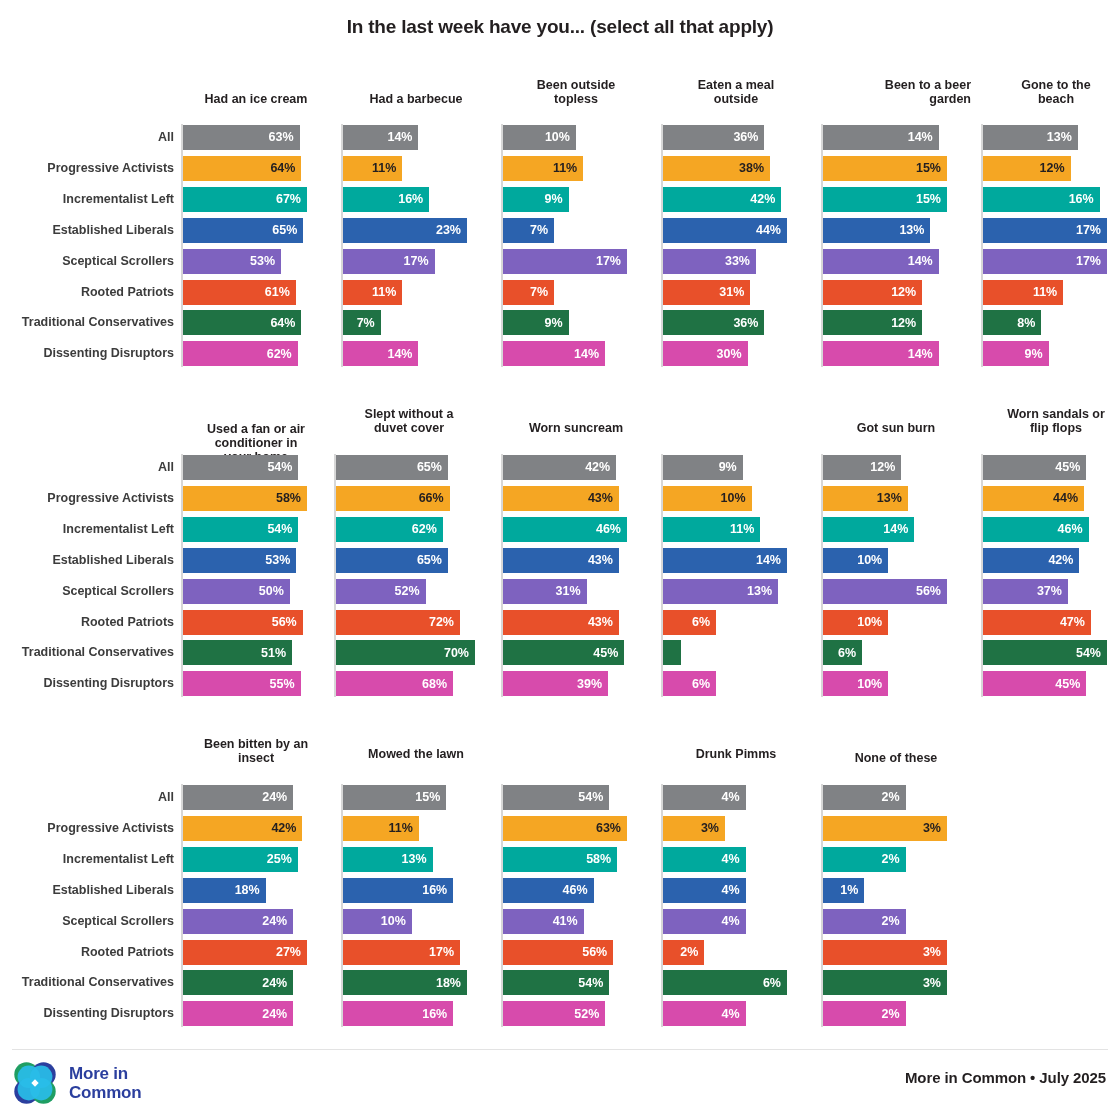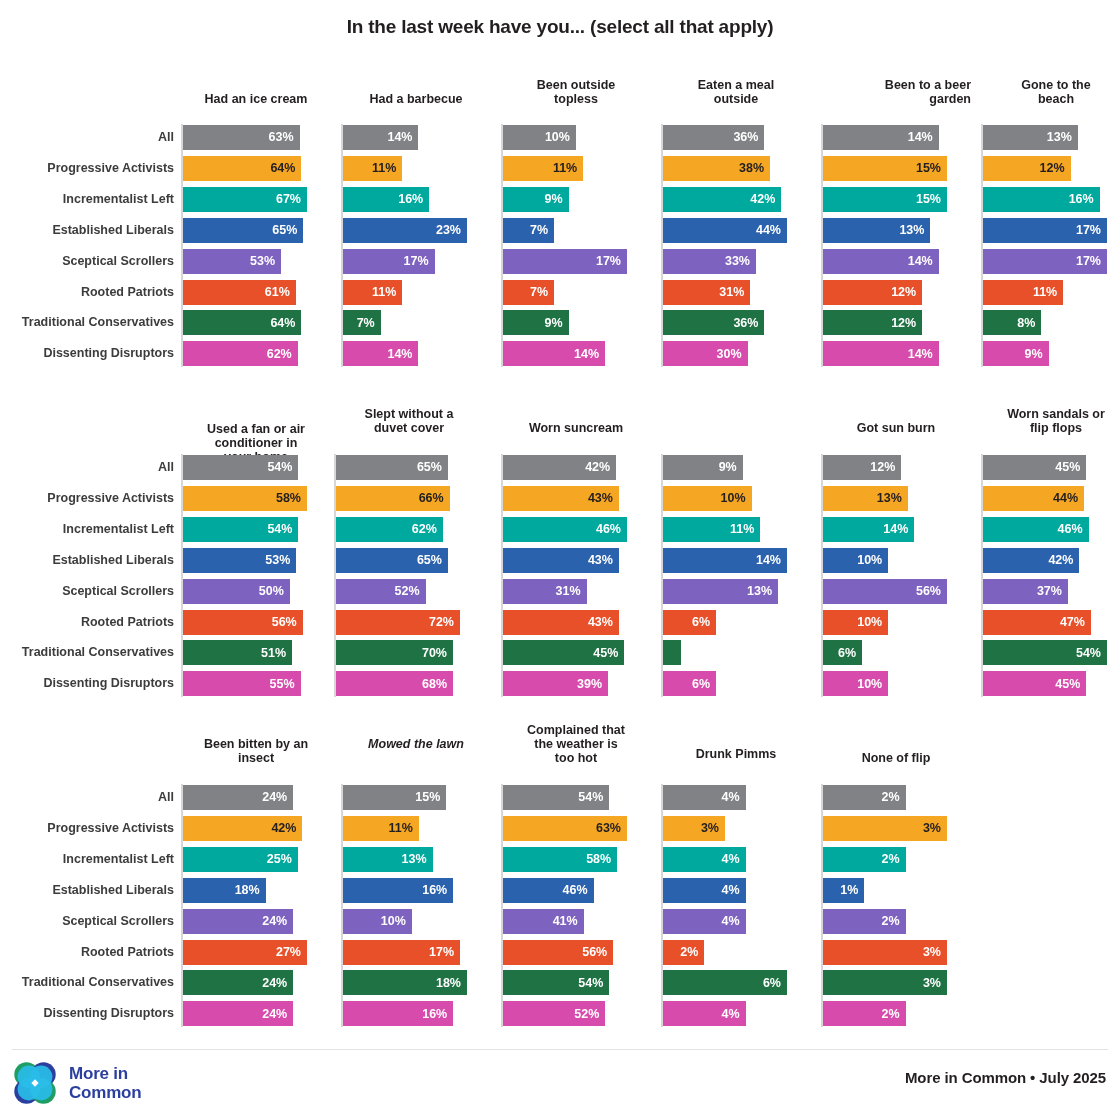--- a/index.html
+++ b/index.html
@@ -410,21 +410,21 @@
               </div>
               <div class="bar" style="background: rgb(43, 98, 174); top: 92.7px; width: 111.944px;">
                 <span class="bar-value light">65%</span>
               </div>
               <div class="bar" style="background: rgb(126, 98, 191); top: 123.6px; width: 89.5556px;">
                 <span class="bar-value light">52%</span>
               </div>
               <div class="bar" style="background: rgb(232, 80, 42); top: 154.5px; width: 124px;">
                 <span class="bar-value light">72%</span>
               </div>
-              <div class="bar" style="background: rgb(31, 114, 68); top: 185.4px; width: 117px;">
+              <div class="bar" style="background: rgb(31, 114, 68); top: 185.4px; width: 139px;">
                 <span class="bar-value light">70%</span>
               </div>
               <div class="bar" style="background: rgb(215, 75, 172); top: 216.3px; width: 117.111px;">
                 <span class="bar-value light">68%</span>
               </div>
             </div>
           </div>
           <div class="panel" style="left: 501px; height: 300px;">
             <div class="panel-title" style="top: 38px; white-space: pre-line;">Worn suncream</div>
             <div class="axis-line" style="top: 71px; left: 0px; height: 243.3px;"></div>
@@ -582,21 +582,21 @@
               </div>
               <div class="bar" style="background: rgb(31, 114, 68); top: 185.4px; width: 110.222px;">
                 <span class="bar-value light">24%</span>
               </div>
               <div class="bar" style="background: rgb(215, 75, 172); top: 216.3px; width: 110.222px;">
                 <span class="bar-value light">24%</span>
               </div>
             </div>
           </div>
           <div class="panel" style="left: 341px; height: 300px;">
-            <div class="panel-title" style="top: 24px; white-space: pre-line; font-style: italic;">Mowed the lawn</div>
+            <div class="panel-title" style="top: 34px; white-space: pre-line;">Mowed the lawn</div>
             <div class="axis-line" style="top: 71px; left: 0px; height: 243.3px;"></div>
             <div class="bars" style="top: 72px;">
               <div class="bar" style="background: rgb(128, 130, 133); top: 0px; width: 103.333px;">
                 <span class="bar-value light">15%</span>
               </div>
               <div class="bar" style="background: rgb(245, 166, 35); top: 30.9px; width: 75.7778px;">
                 <span class="bar-value dark">11%</span>
               </div>
               <div class="bar" style="background: rgb(0, 169, 157); top: 61.8px; width: 89.5556px;">
                 <span class="bar-value light">13%</span>
@@ -612,23 +612,20 @@
               </div>
               <div class="bar" style="background: rgb(31, 114, 68); top: 185.4px; width: 124px;">
                 <span class="bar-value light">18%</span>
               </div>
               <div class="bar" style="background: rgb(215, 75, 172); top: 216.3px; width: 110.222px;">
                 <span class="bar-value light">16%</span>
               </div>
             </div>
           </div>
           <div class="panel" style="left: 501px; height: 300px;">
-            <div class="panel-title" style="top: 10px; white-space: pre-line;">Complained that
-the weather is
-too hot</div>
             <div class="axis-line" style="top: 71px; left: 0px; height: 243.3px;"></div>
             <div class="bars" style="top: 72px;">
               <div class="bar" style="background: rgb(128, 130, 133); top: 0px; width: 106.286px;">
                 <span class="bar-value light">54%</span>
               </div>
               <div class="bar" style="background: rgb(245, 166, 35); top: 30.9px; width: 124px;">
                 <span class="bar-value dark">63%</span>
               </div>
               <div class="bar" style="background: rgb(0, 169, 157); top: 61.8px; width: 114.159px;">
                 <span class="bar-value light">58%</span>
@@ -674,21 +671,21 @@
               </div>
               <div class="bar" style="background: rgb(31, 114, 68); top: 185.4px; width: 124px;">
                 <span class="bar-value light">6%</span>
               </div>
               <div class="bar" style="background: rgb(215, 75, 172); top: 216.3px; width: 82.6667px;">
                 <span class="bar-value light">4%</span>
               </div>
             </div>
           </div>
           <div class="panel" style="left: 821px; height: 300px;">
-            <div class="panel-title" style="top: 38px; white-space: pre-line;">None of flip</div>
+            <div class="panel-title" style="top: 38px; white-space: pre-line;">None of these</div>
             <div class="axis-line" style="top: 71px; left: 0px; height: 243.3px;"></div>
             <div class="bars" style="top: 72px;">
               <div class="bar" style="background: rgb(128, 130, 133); top: 0px; width: 82.6667px;">
                 <span class="bar-value light">2%</span>
               </div>
               <div class="bar" style="background: rgb(245, 166, 35); top: 30.9px; width: 124px;">
                 <span class="bar-value dark">3%</span>
               </div>
               <div class="bar" style="background: rgb(0, 169, 157); top: 61.8px; width: 82.6667px;">
                 <span class="bar-value light">2%</span>

